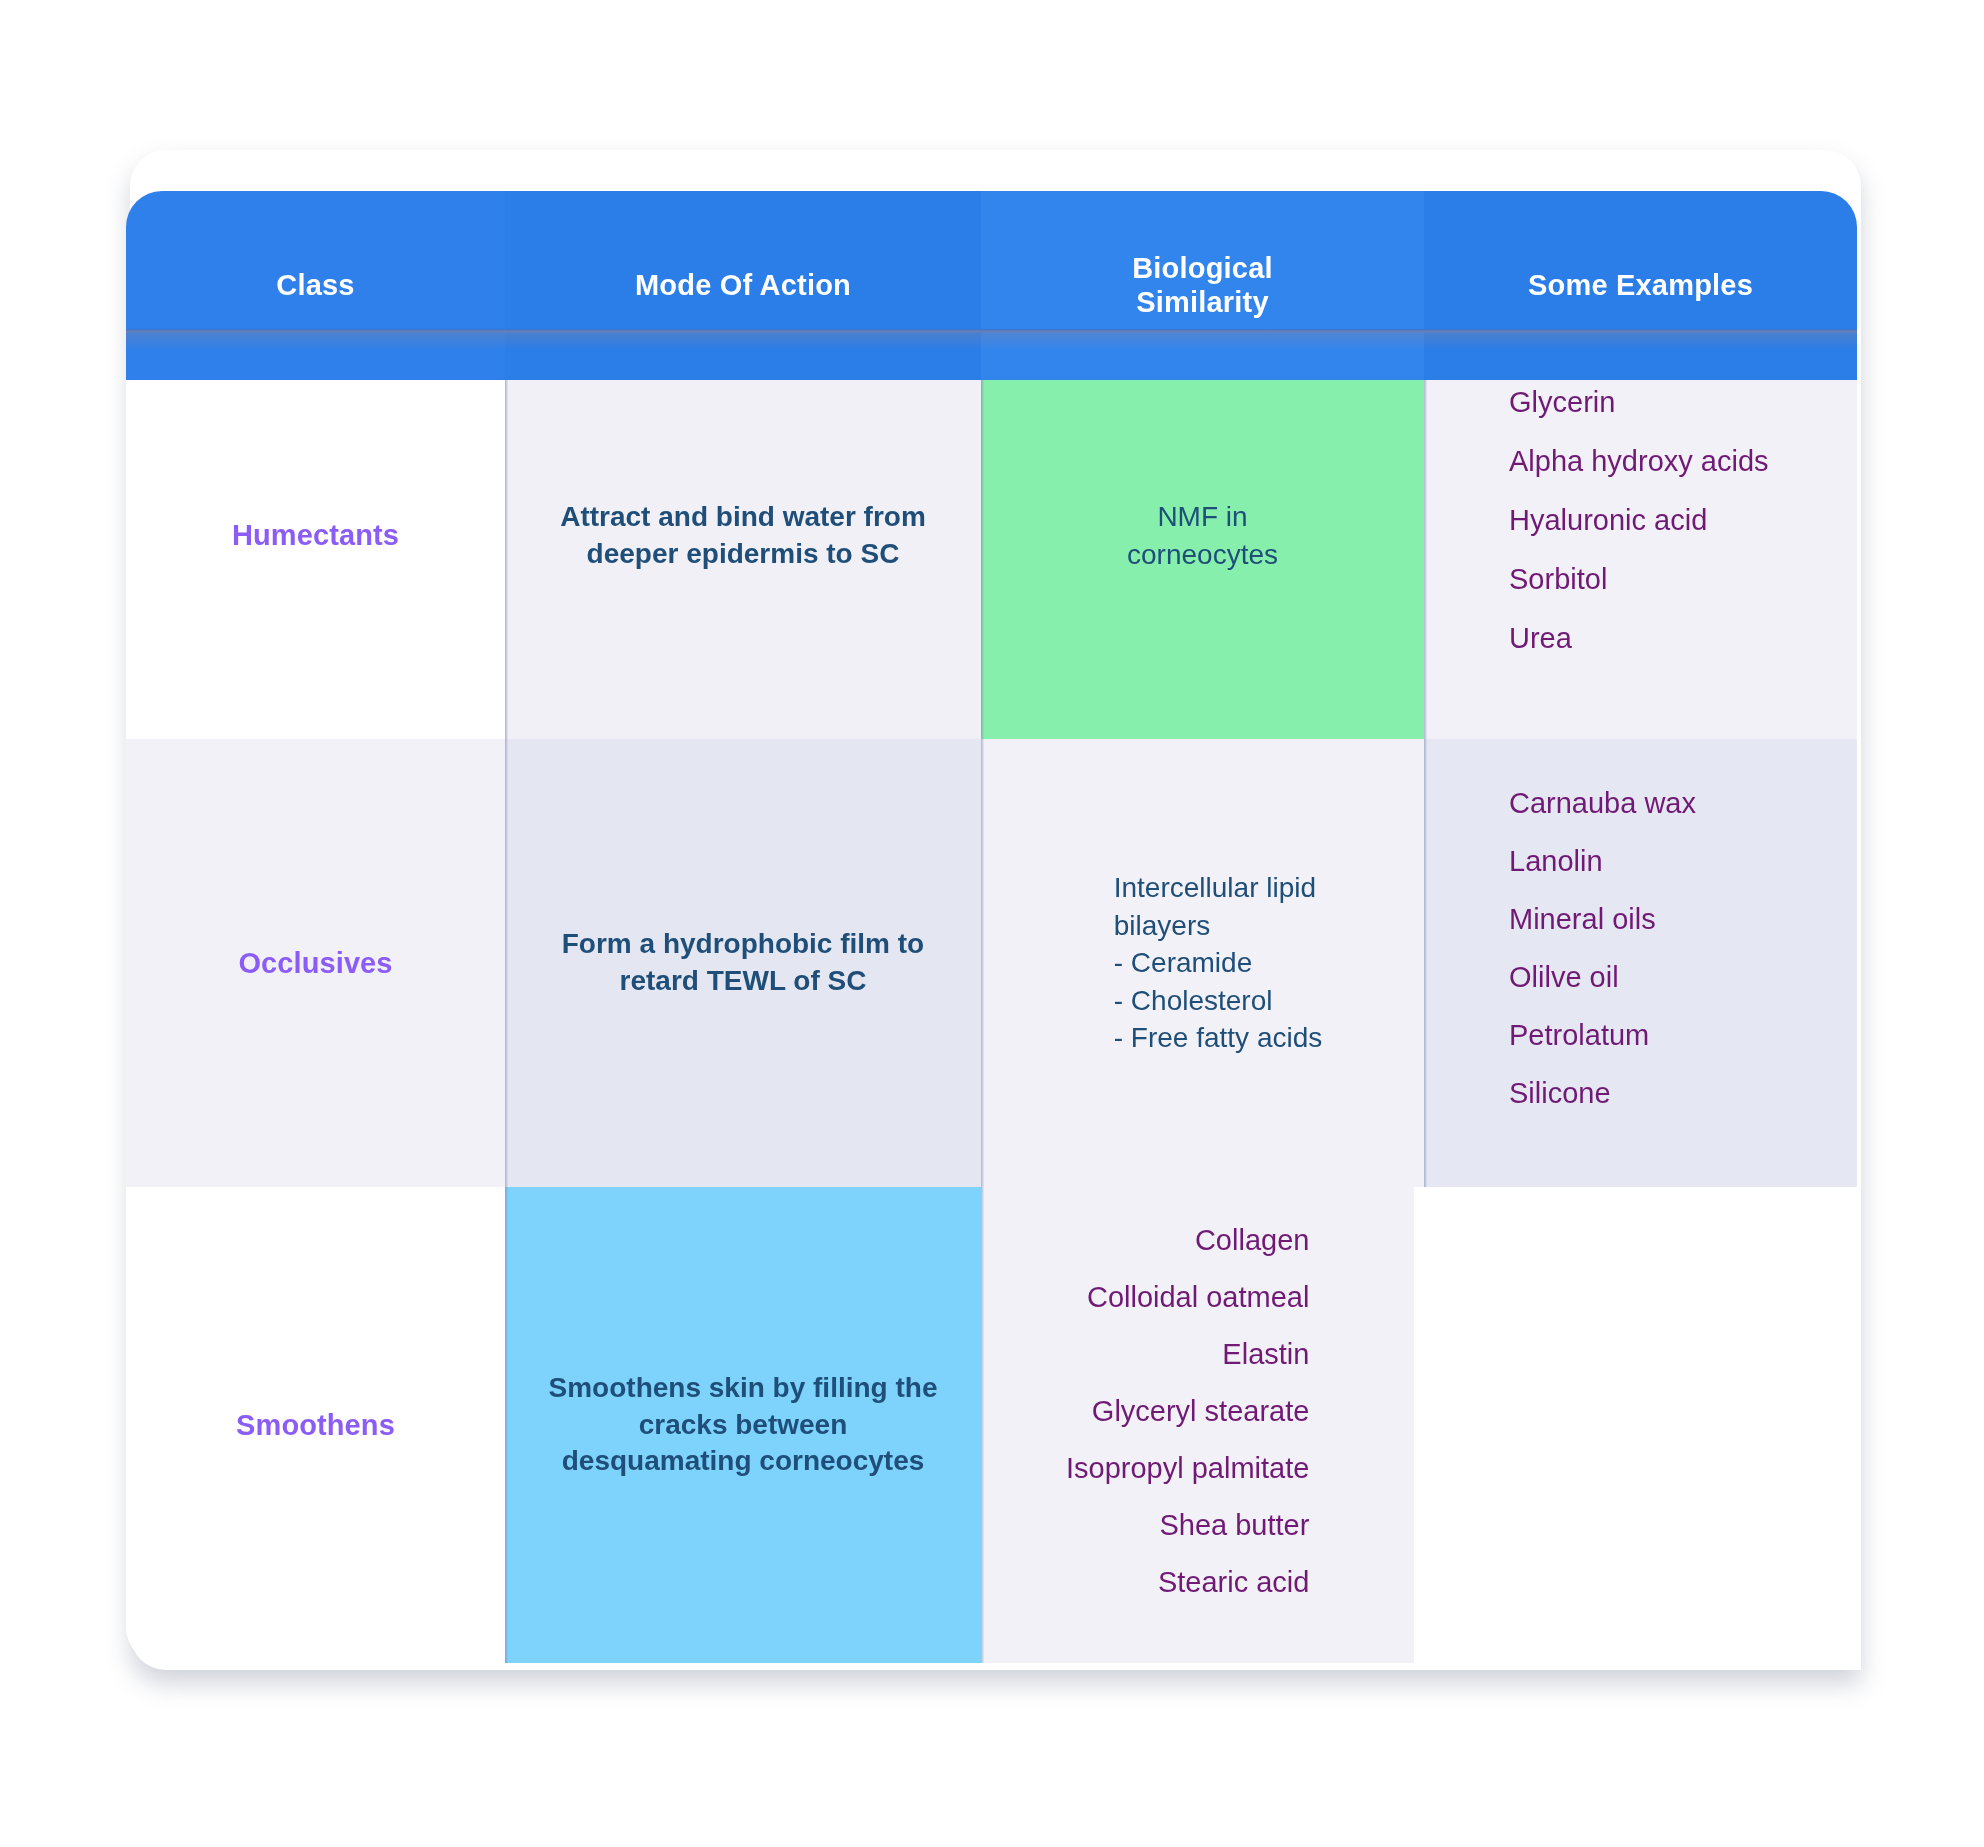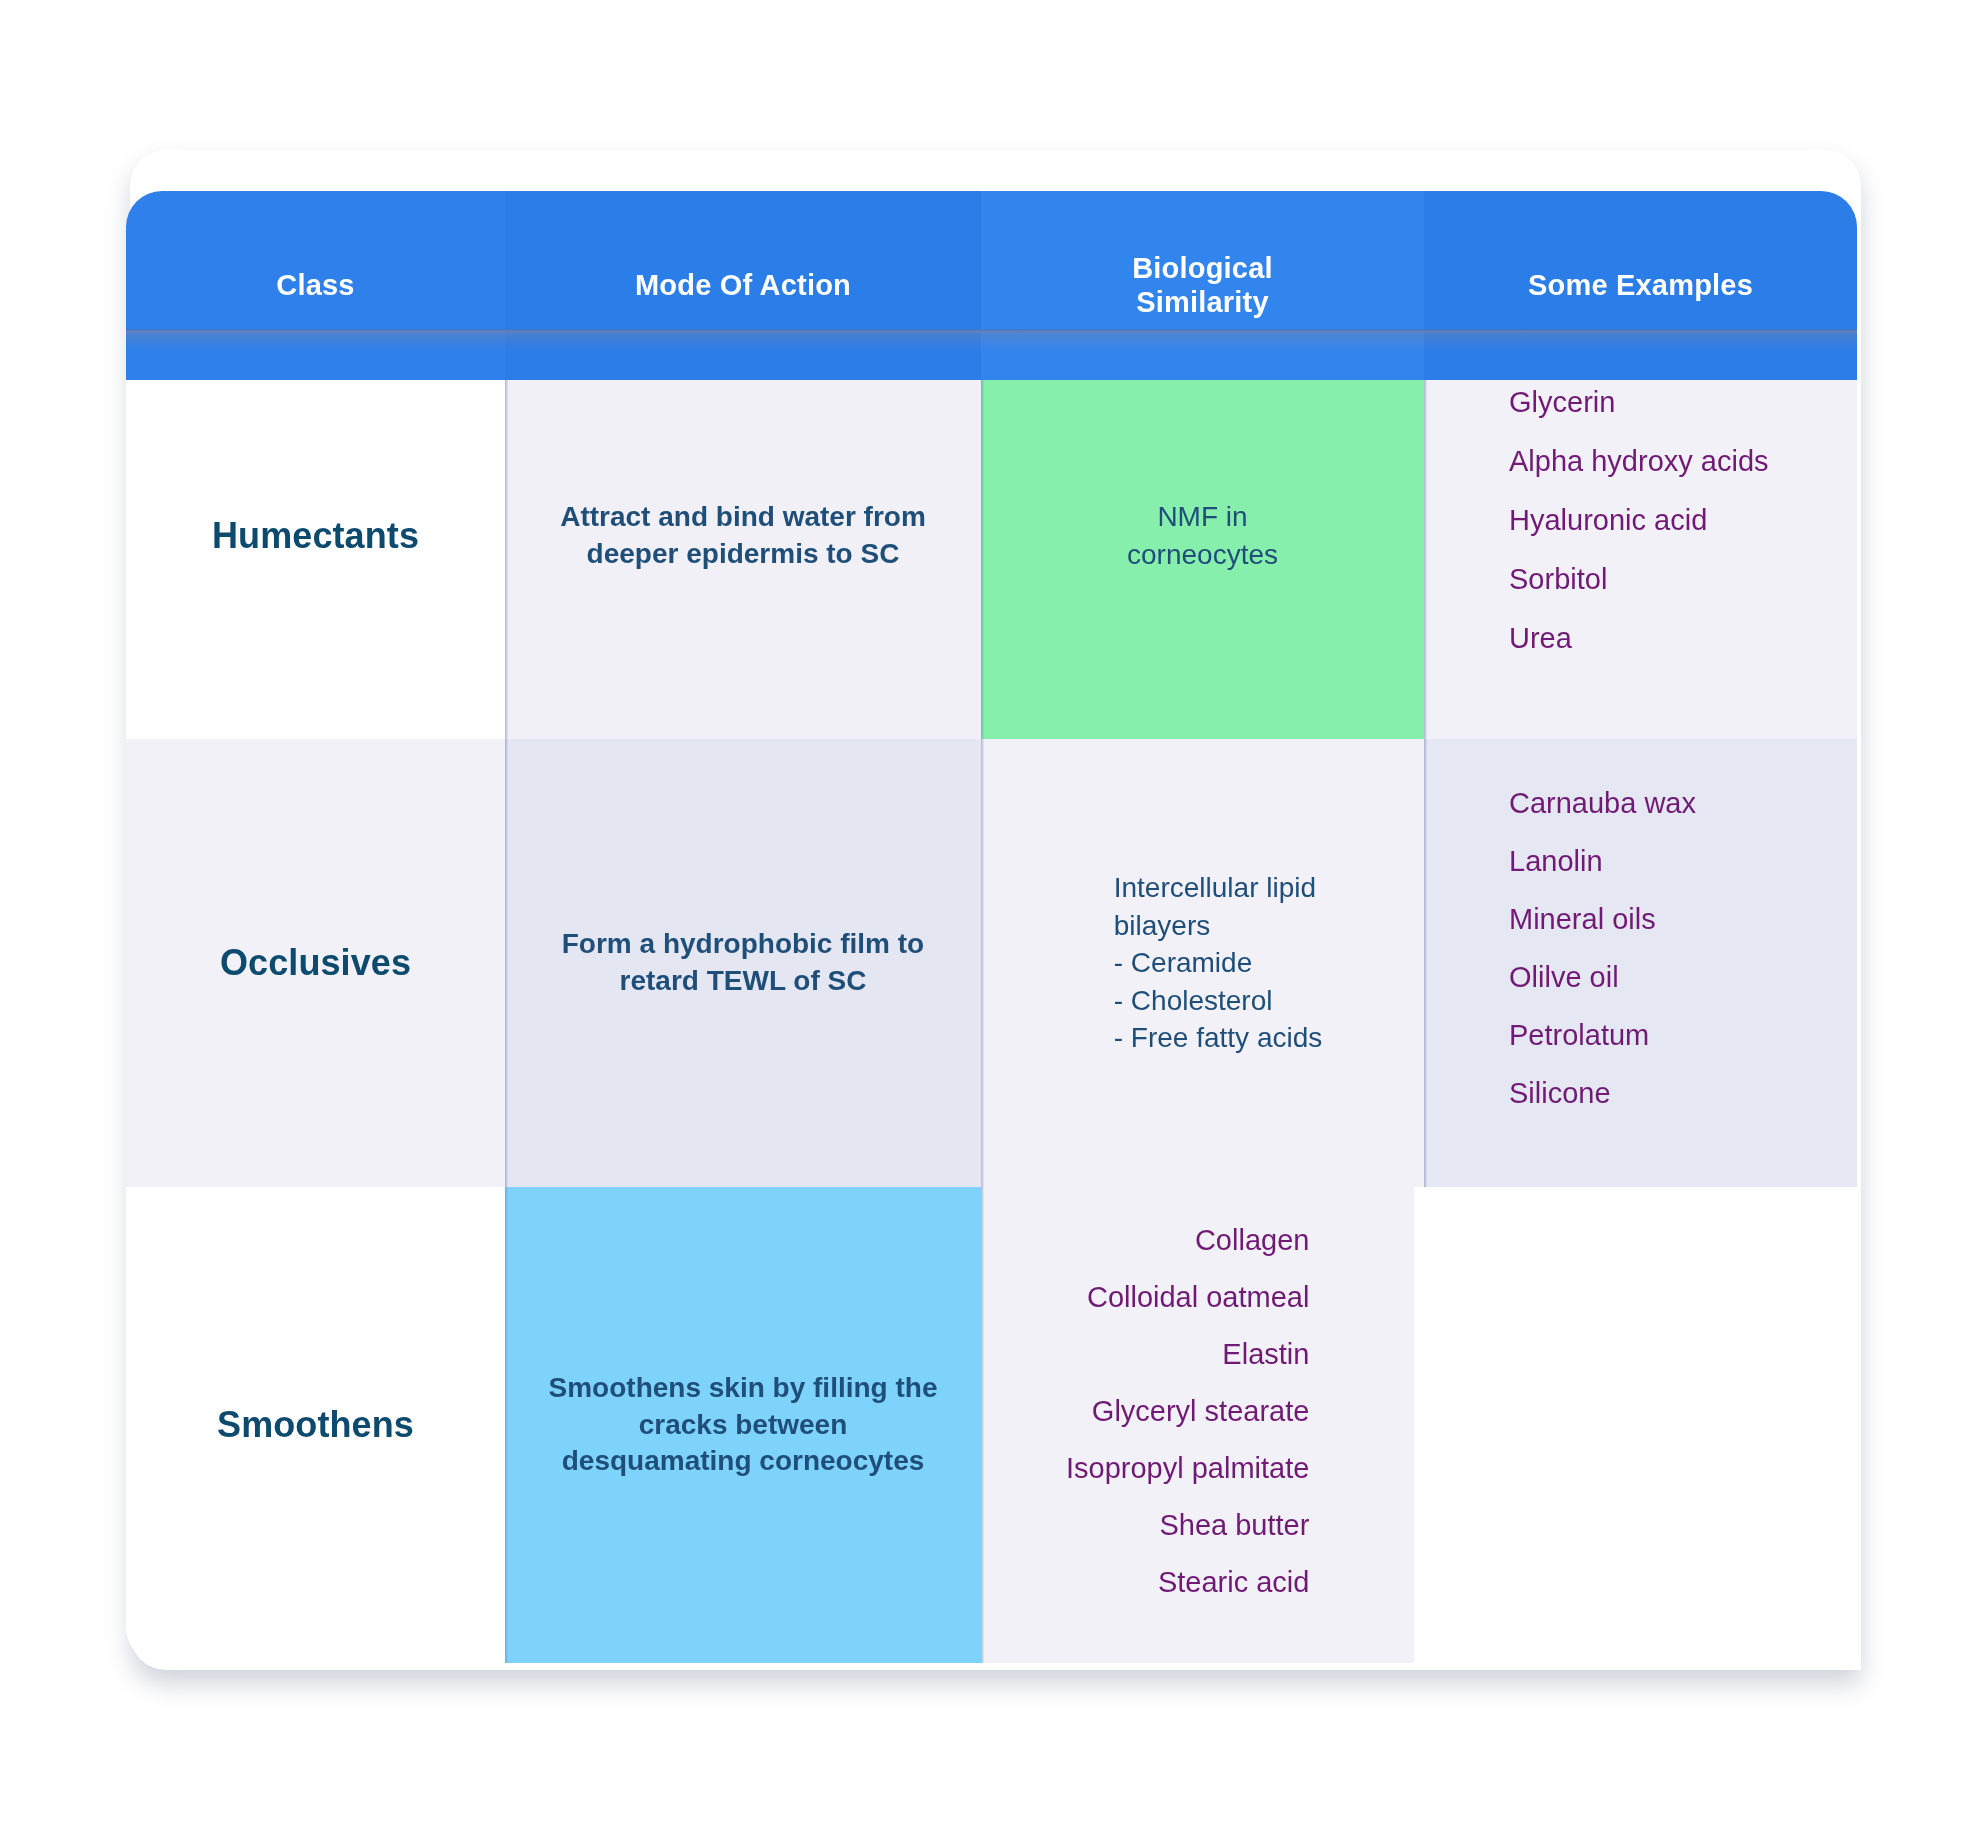--- a/index.html
+++ b/index.html
@@ -153,23 +153,23 @@
     position: absolute;
     left: 0;
     top: 0;
     bottom: 0;
     width: 2.6px;
     background: linear-gradient(to right, rgba(120,132,178,0.55), rgba(150,160,200,0.10));
   }
 
   
   .class-label {
-    font-size: 36px;
+    font-size: 29px;
     font-weight: bold;
-    color: #0c4a6e;
+    color: #8b5cf6;
     letter-spacing: 0.1px;
   }
   .moa-text {
     font-size: 28px;
     font-weight: bold;
     line-height: 1.32;
     text-align: center;
     color: #1f4e79;
     max-width: 391px;
   }

